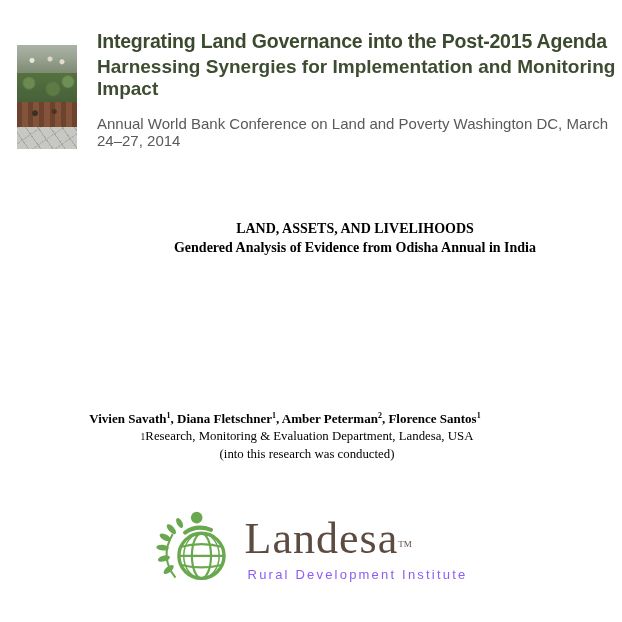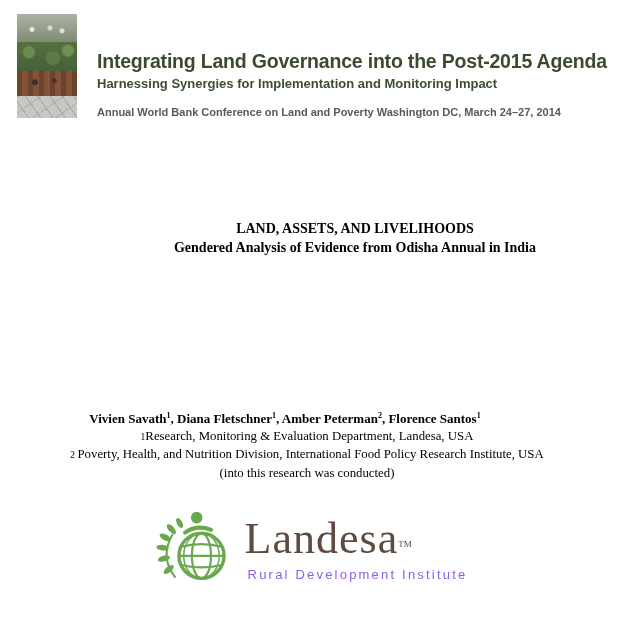--- a/index.html
+++ b/index.html
@@ -26,22 +26,22 @@
     background:
       radial-gradient(circle at 30% 45%, #3f3026 0 2.5px, transparent 3.5px),
       radial-gradient(circle at 62% 38%, #46342a 0 2px, transparent 3px),
       repeating-linear-gradient(90deg,#6d432d 0 5px,#835439 5px 11px);}
   .seg4{height:22px;background-color:#c7c8c3;
     background-image:
       repeating-linear-gradient(55deg,transparent 0 9px,#a6a7a2 9px 10px),
       repeating-linear-gradient(-35deg,transparent 0 12px,#b1b2ad 12px 13px);}
   .banner-text{margin-left:20px;padding-top:16px;}
   .banner-title{font-size:19.5px;font-weight:bold;color:#3b4a2f;letter-spacing:-0.2px;}
-  .banner-subtitle{font-size:13px;font-weight:bold;color:#3e4d32;margin-top:3px;}
-  .banner-conf{font-size:11px;font-weight:bold;color:#595959;margin-top:15px;}
+  .banner-subtitle{font-size:19px;font-weight:bold;color:#3e4d32;margin-top:3px;}
+  .banner-conf{font-size:15px;font-weight:normal;color:#595959;margin-top:15px;}
 
   
   .paper-title{position:absolute;top:219px;left:0;width:622px;text-align:center;
     font-family:"Liberation Serif",serif;font-weight:bold;font-size:14px;color:#000;
     line-height:19px;padding-left:44px;}
 
   
   .authors{position:absolute;top:407px;left:0;width:570px;text-align:center;
     font-family:"Liberation Serif",serif;font-size:13px;color:#000;line-height:17.5px;}
   .author-line{font-weight:bold;}
@@ -83,23 +83,20 @@
     <div>Gendered Analysis of Evidence from Odisha Annual in India</div>
   </section>
 
   <section class="authors">
     <div class="author-line">
       <span>Vivien Savath</span><sup>1</sup><span>, </span><span>Diana Fletschner</span><sup>1</sup><span>, </span><span>Amber Peterman</span><sup>2</sup><span>, </span><span>Florence Santos</span><sup>1</sup>
     </div>
     <div class="affil">
       <span class="affil-marker">1</span><span>Research, Monitoring &amp; Evaluation Department, Landesa, USA</span>
     </div>
-    <div class="affil">
-      <span class="affil-marker">2 </span><span>Poverty, Health, and Nutrition Division, International Food Policy Research Institute, USA</span>
-    </div>
     <div class="affil">(into this research was conducted)</div>
   </section>
 
   <div class="logo">
     <svg class="globe" viewBox="0 0 120 120" xmlns="http://www.w3.org/2000/svg">
 
       <g fill="none" stroke="#6aa84f">
         <circle cx="68" cy="70" r="33" stroke-width="5"></circle>
         <ellipse cx="68" cy="70" rx="14" ry="33" stroke-width="3.2"></ellipse>
         <ellipse cx="68" cy="70" rx="26" ry="33" stroke-width="2.2"></ellipse>

